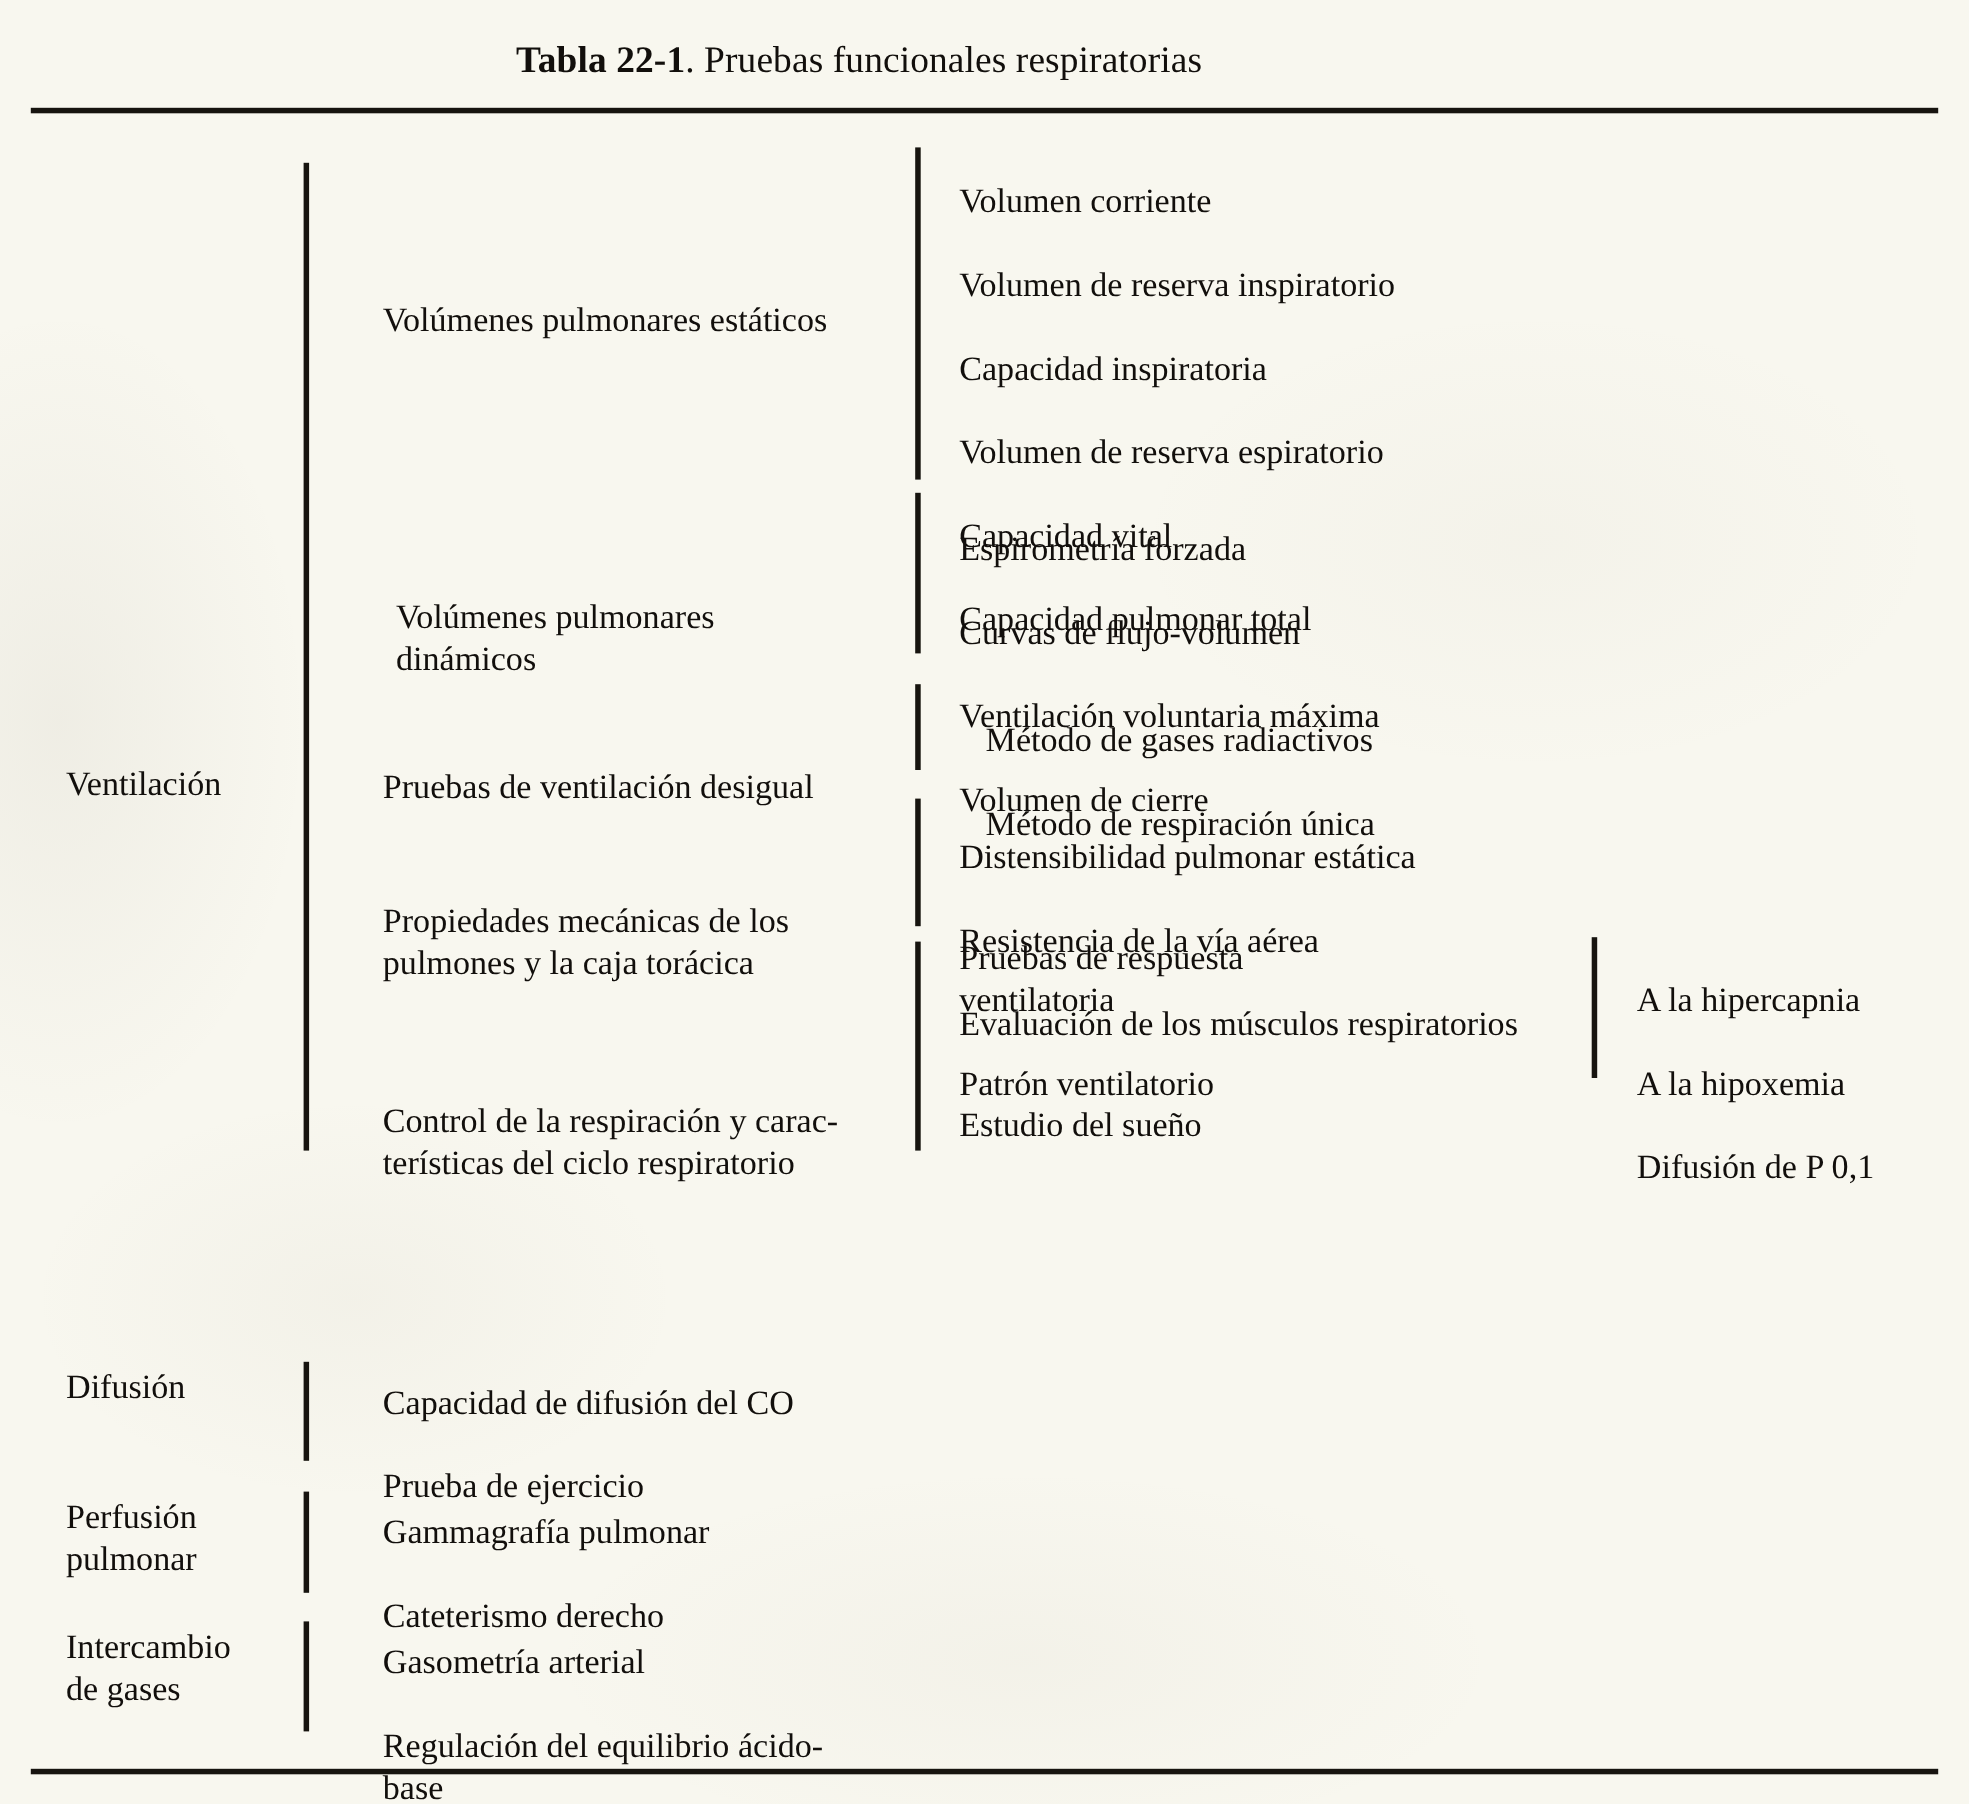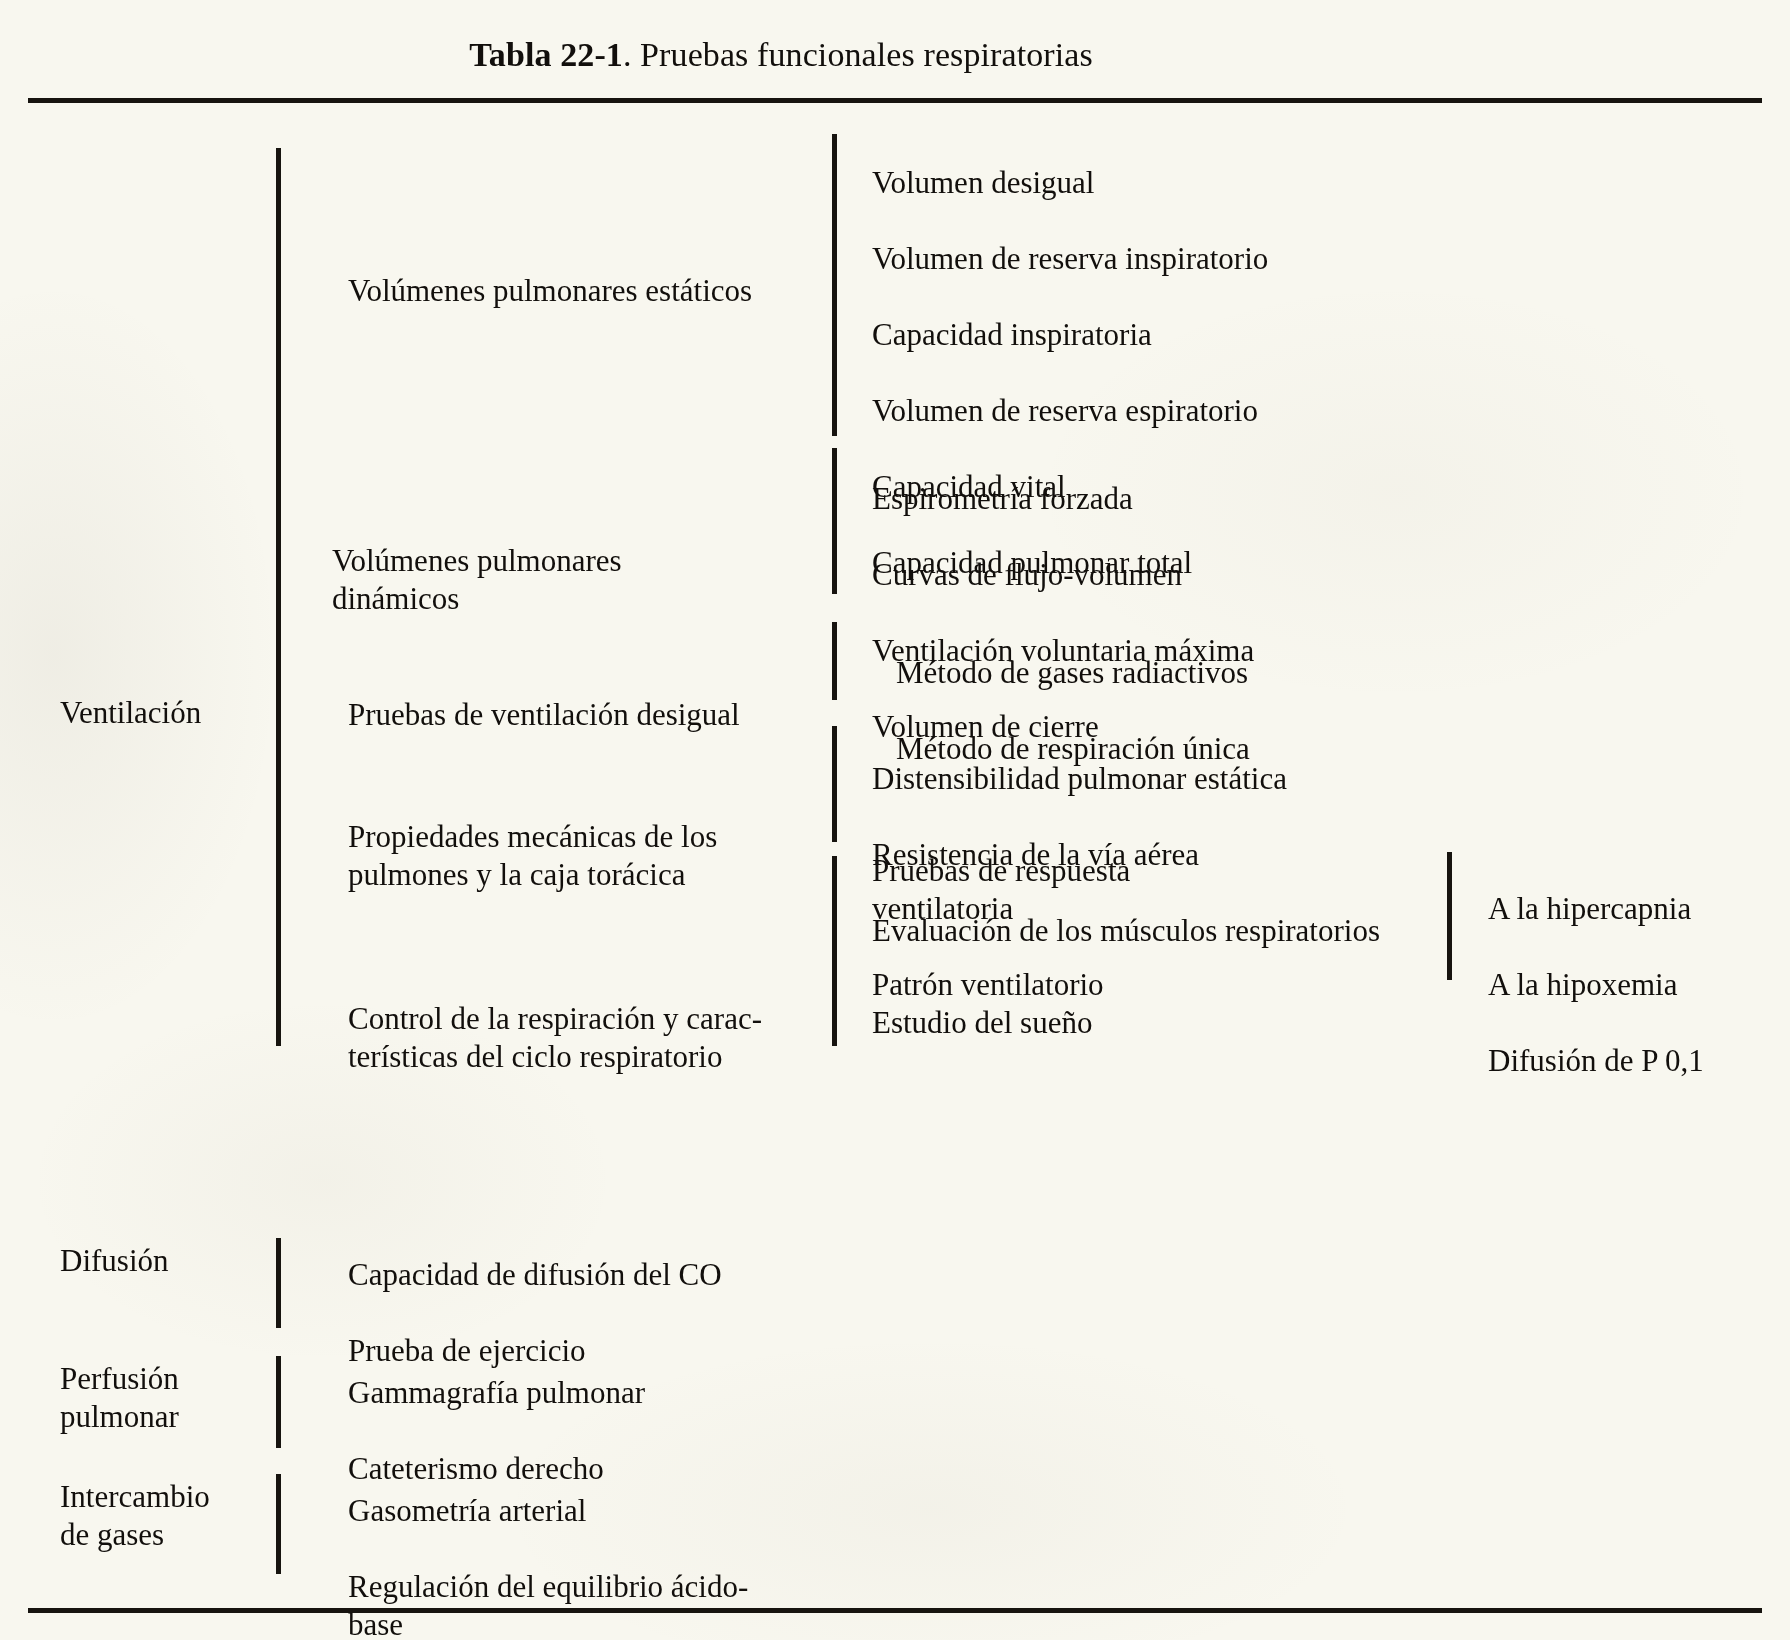--- a/index.html
+++ b/index.html
@@ -103,21 +103,21 @@
   <div class="cell lvl1" style="left:60px; top:1478px;">Intercambio
 de gases</div>
 
   <div class="vrule" style="left:276px; top:148px; height:898px;"></div>
   <div class="vrule" style="left:276px; top:1238px; height:90px;"></div>
   <div class="vrule" style="left:276px; top:1356px; height:92px;"></div>
   <div class="vrule" style="left:276px; top:1474px; height:100px;"></div>
 
   <div class="cell lvl2" style="left:348px; top:272px;">Volúmenes pulmonares estáticos</div>
 
-  <div class="cell lvl2" style="left:332px; top:542px;">Volúmenes pulmonares
+  <div class="cell lvl2" style="left:360px; top:542px;">Volúmenes pulmonares
 dinámicos</div>
 
   <div class="cell lvl2" style="left:348px; top:696px;">Pruebas de ventilación desigual</div>
 
   <div class="cell lvl2" style="left:348px; top:818px;">Propiedades mecánicas de los
 pulmones y la caja torácica</div>
 
   <div class="cell lvl2" style="left:348px; top:1000px;">Control de la respiración y carac-
 terísticas del ciclo respiratorio</div>
 
@@ -137,21 +137,21 @@
 base</div>
   </div>
 
   <div class="vrule" style="left:832px; top:134px; height:302px;"></div>
   <div class="vrule" style="left:832px; top:448px; height:146px;"></div>
   <div class="vrule" style="left:832px; top:622px; height:78px;"></div>
   <div class="vrule" style="left:832px; top:726px; height:116px;"></div>
   <div class="vrule" style="left:832px; top:856px; height:190px;"></div>
 
   <div class="cell lvl3" style="left:872px; top:126px;">
-    <div>Volumen desigual</div>
+    <div>Volumen corriente</div>
     <div>Volumen de reserva inspiratorio</div>
     <div>Capacidad inspiratoria</div>
     <div>Volumen de reserva espiratorio</div>
     <div>Capacidad vital</div>
     <div>Capacidad pulmonar total</div>
   </div>
 
   <div class="cell lvl3" style="left:872px; top:442px;">
     <div>Espirometría forzada</div>
     <div>Curvas de flujo-volumen</div>

